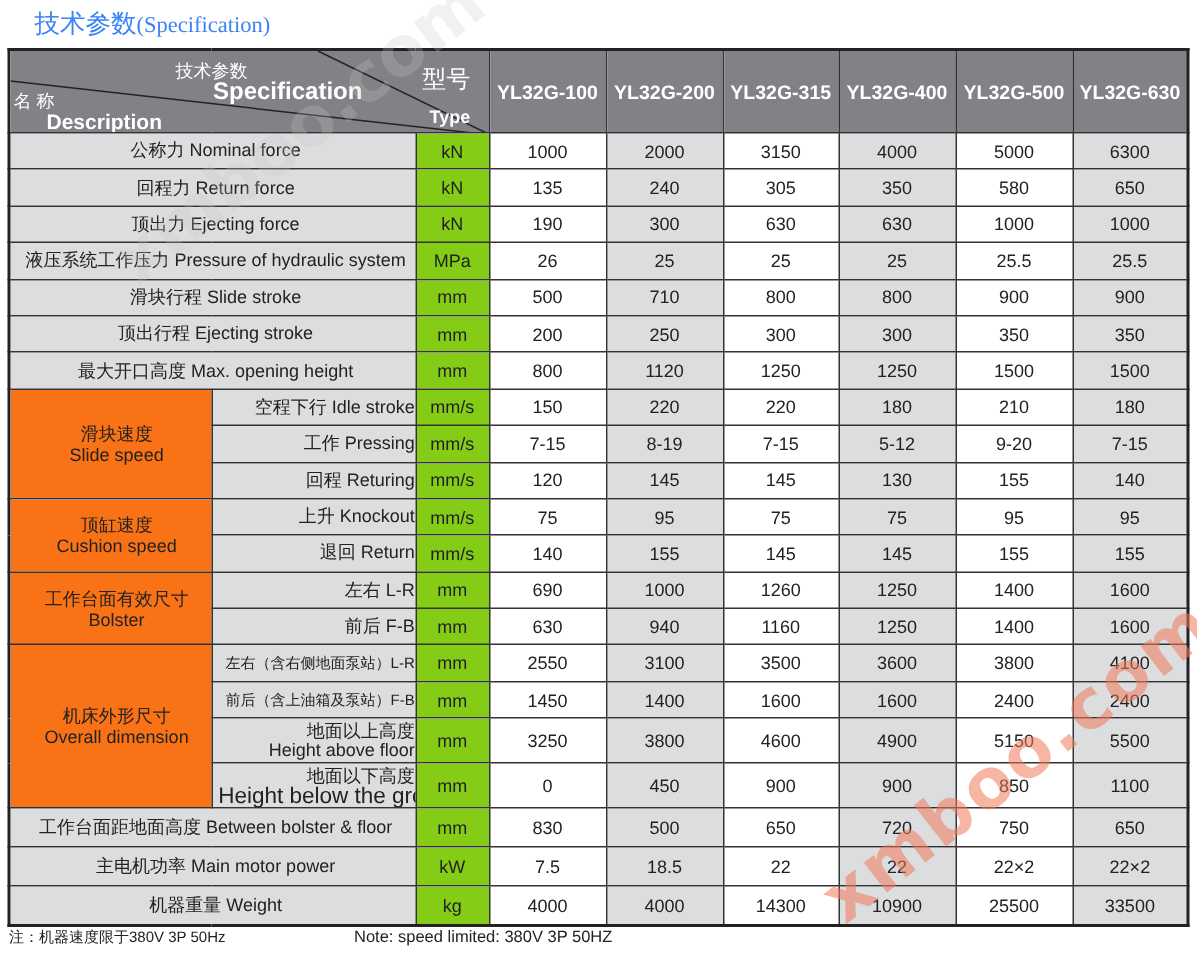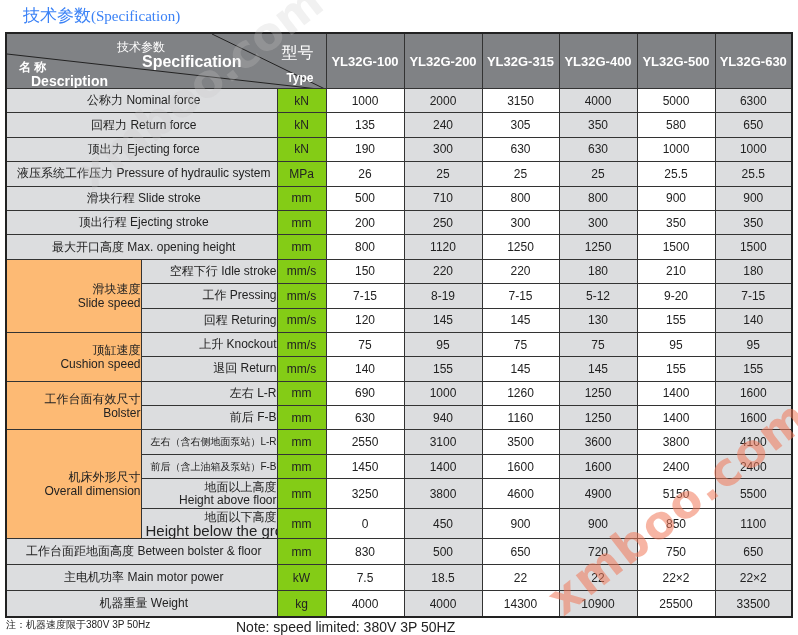--- a/index.html
+++ b/index.html
@@ -10,36 +10,36 @@
   .title .en { font-family:"Liberation Serif",serif; font-size:15px; }
   table { position:absolute; left:5px; top:32px; border-collapse:collapse; table-layout:fixed;
           width:786px; border:2px solid #222; }
   td, th { border:1px solid #333; padding:0; font-size:12px; text-align:center; vertical-align:middle;
            overflow:hidden; white-space:nowrap; }
   thead th { background:#808285; color:#fff; height:54px; font-weight:bold; font-size:13px; }
   .hdr-cell { position:relative; padding:0; text-align:left; }
   .hdr-cell svg { position:absolute; left:0; top:0; }
   .hdr-spec-cn { position:absolute; left:110px; top:5px; font-size:12px; font-weight:normal; }
   .hdr-spec-en { position:absolute; left:135px; top:19px; font-size:16px; }
-  .hdr-name-cn { position:absolute; left:12px; top:25px; font-size:12px; font-weight:bold; }
+  .hdr-name-cn { position:absolute; left:2px; top:25px; font-size:12px; font-weight:normal; }
   .hdr-name-en { position:absolute; left:24px; top:39px; font-size:14px; }
   .hdr-type-cn { position:absolute; right:12px; top:9px; font-size:16px; font-weight:normal; }
   .hdr-type-en { position:absolute; right:12px; top:37px; font-size:12px; }
   tbody tr { height:24.4px; }
   tbody td.desc { background:#dcdddf; text-align:center; padding-left:4px; }
-  tbody td.group { background:#fdba74; text-align:right; padding-left:8px; line-height:14px; }
+  tbody td.group { background:#f97316; text-align:center; padding-left:8px; line-height:14px; }
   tbody td.sub { background:#dcdddf; text-align:right; padding-left:4px; }
   tbody td.sub.small { font-size:10px; }
   tbody td.sub .l2 { display:block; line-height:13px; }
   tbody td.unit { background:#84cc16; }
   tbody td.v { background:#fff; }
   tbody td.v.alt { background:#dcdddf; }
   tr.tall { height:30px; }
   .note-cn { position:absolute; left:6px; top:618px; font-size:10px; font-family:Liberation Sans, sans-serif; }
-  .note-en { position:absolute; left:236px; top:619px; font-size:14px; }
+  .note-en { position:absolute; left:236px; top:619px; font-size:11px; }
   .watermark { position:absolute; color:rgba(240,120,90,0.55); font-weight:bold; font-size:46px;
                transform:rotate(-38deg); left:520px; top:480px; font-family:"DejaVu Sans",sans-serif;
                pointer-events:none; letter-spacing:2px; }
   .watermark2 { position:absolute; color:rgba(200,200,200,0.25); font-weight:bold; font-size:46px;
                transform:rotate(-38deg); left:50px; top:60px; font-family:"DejaVu Sans",sans-serif;
                pointer-events:none; }
 </style>
 </head>
 <body>
 

